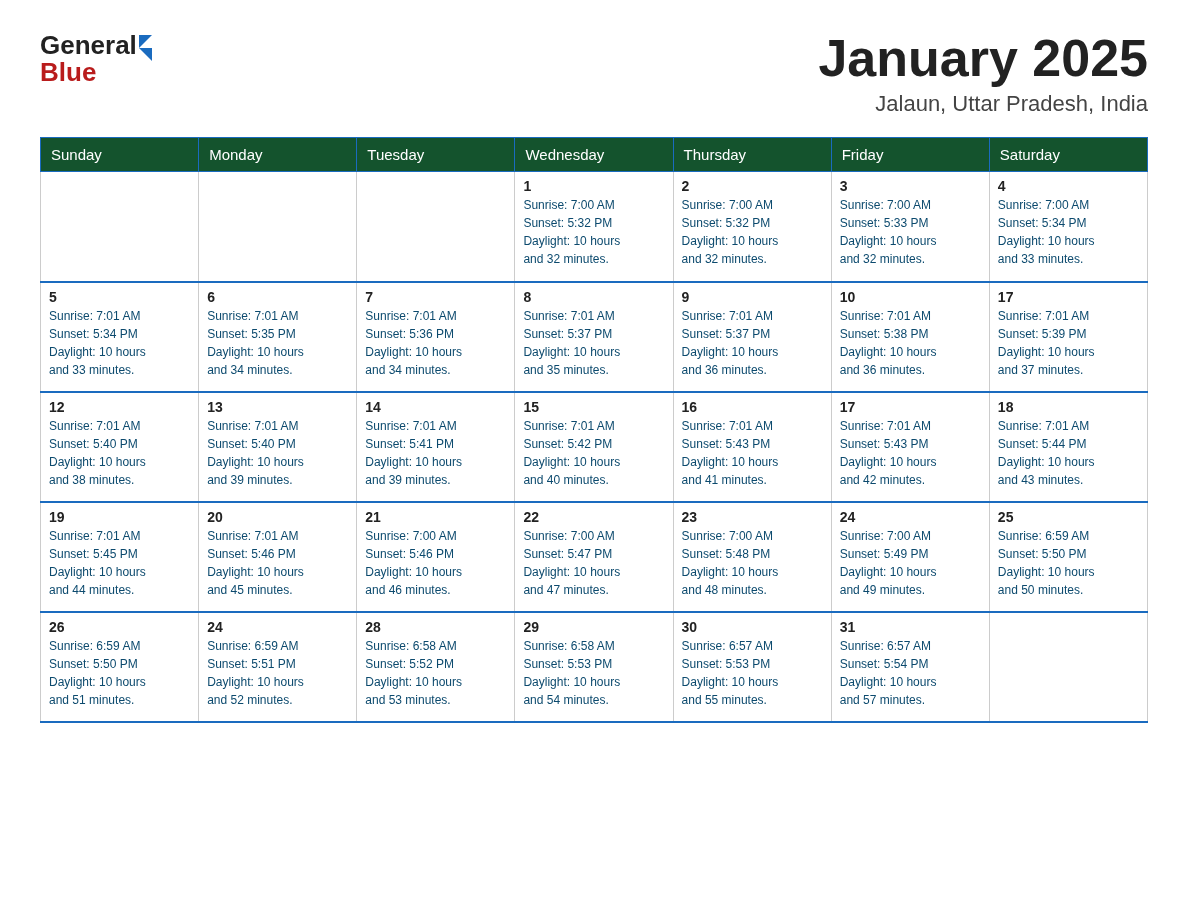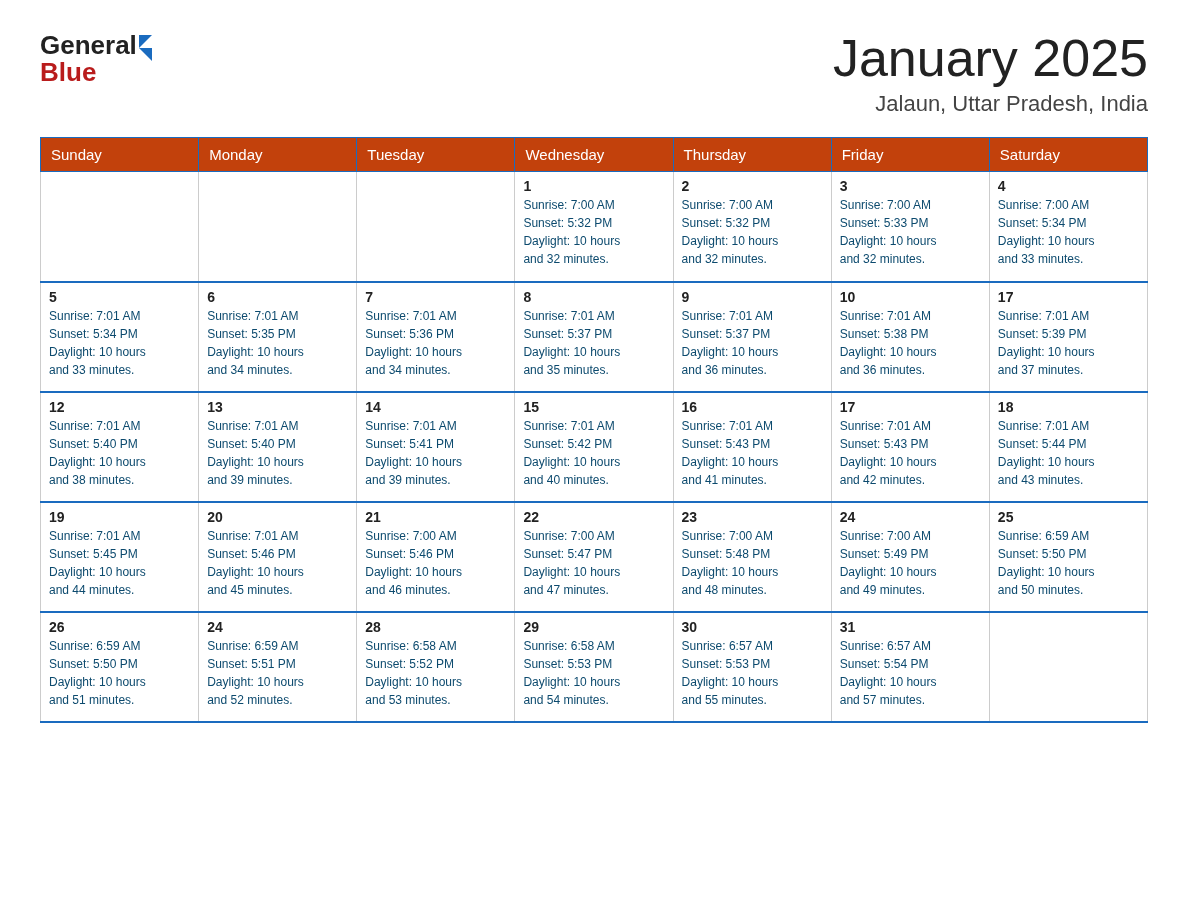--- a/index.html
+++ b/index.html
@@ -35,37 +35,37 @@
       display: flex;
       flex-direction: column;
       align-items: flex-start;
       text-align: center;
     }
     .title-section {
       text-align: right;
     }
     .calendar-title {
       font-size: 52px;
-      font-weight: normal;
+      font-weight: bold;
       color: #222;
       line-height: 1.1;
     }
     .calendar-subtitle {
       font-size: 22px;
       color: #444;
       margin-top: 4px;
       text-align: right;
     }
     table {
       width: 100%;
       border-collapse: collapse;
       table-layout: fixed;
     }
     thead tr th {
-      background-color: #c2410c;
+      background-color: #14532d;
       color: #ffffff;
       text-align: left;
       padding: 8px 10px;
       font-size: 15px;
       font-weight: normal;
       border: 1px solid #1a6bbf;
     }
     tbody tr td {
       vertical-align: top;
       border: 1px solid #ccc;

